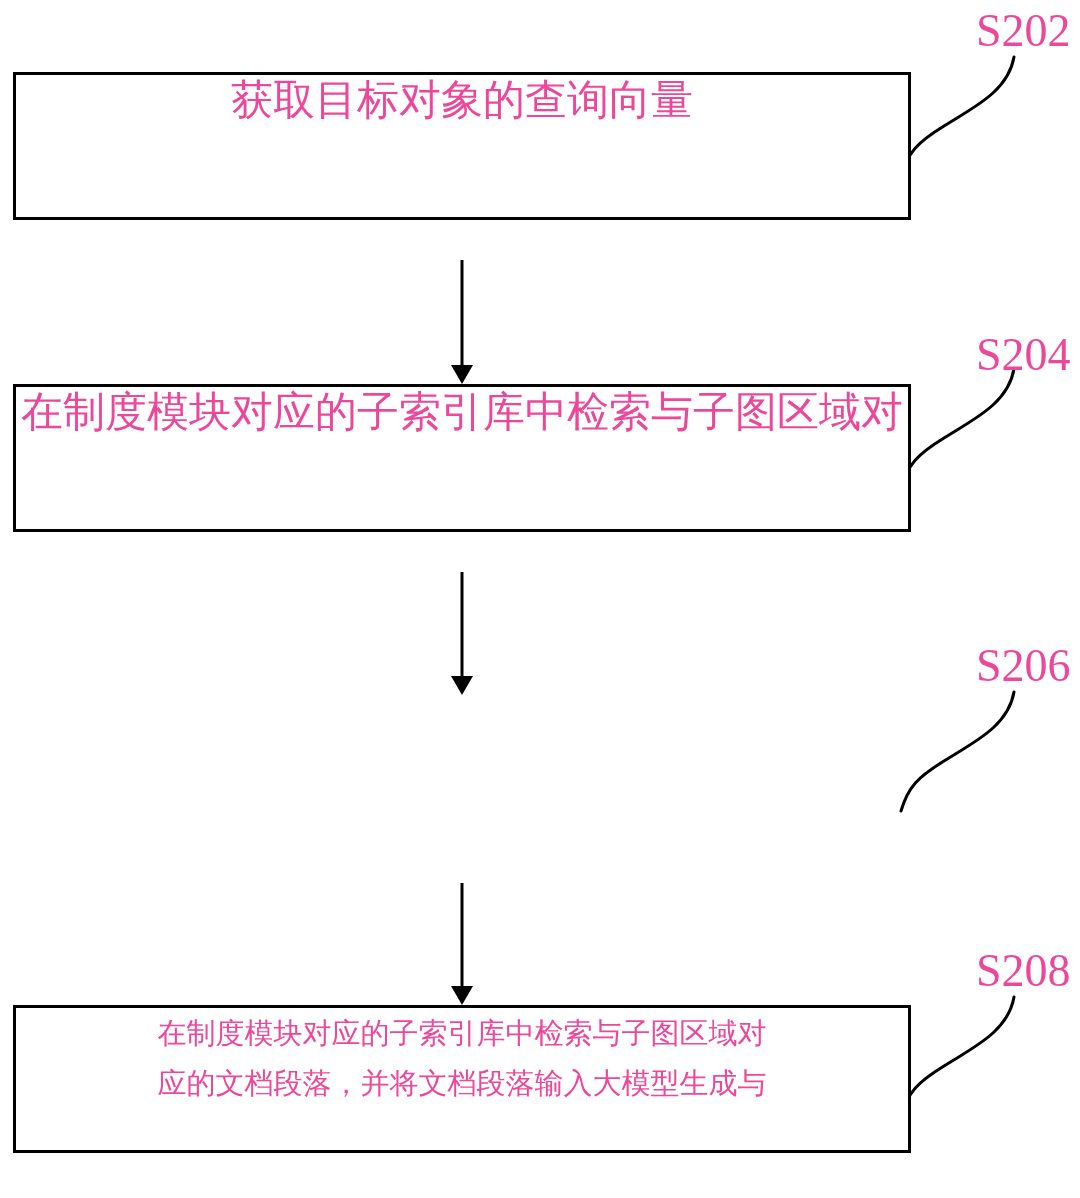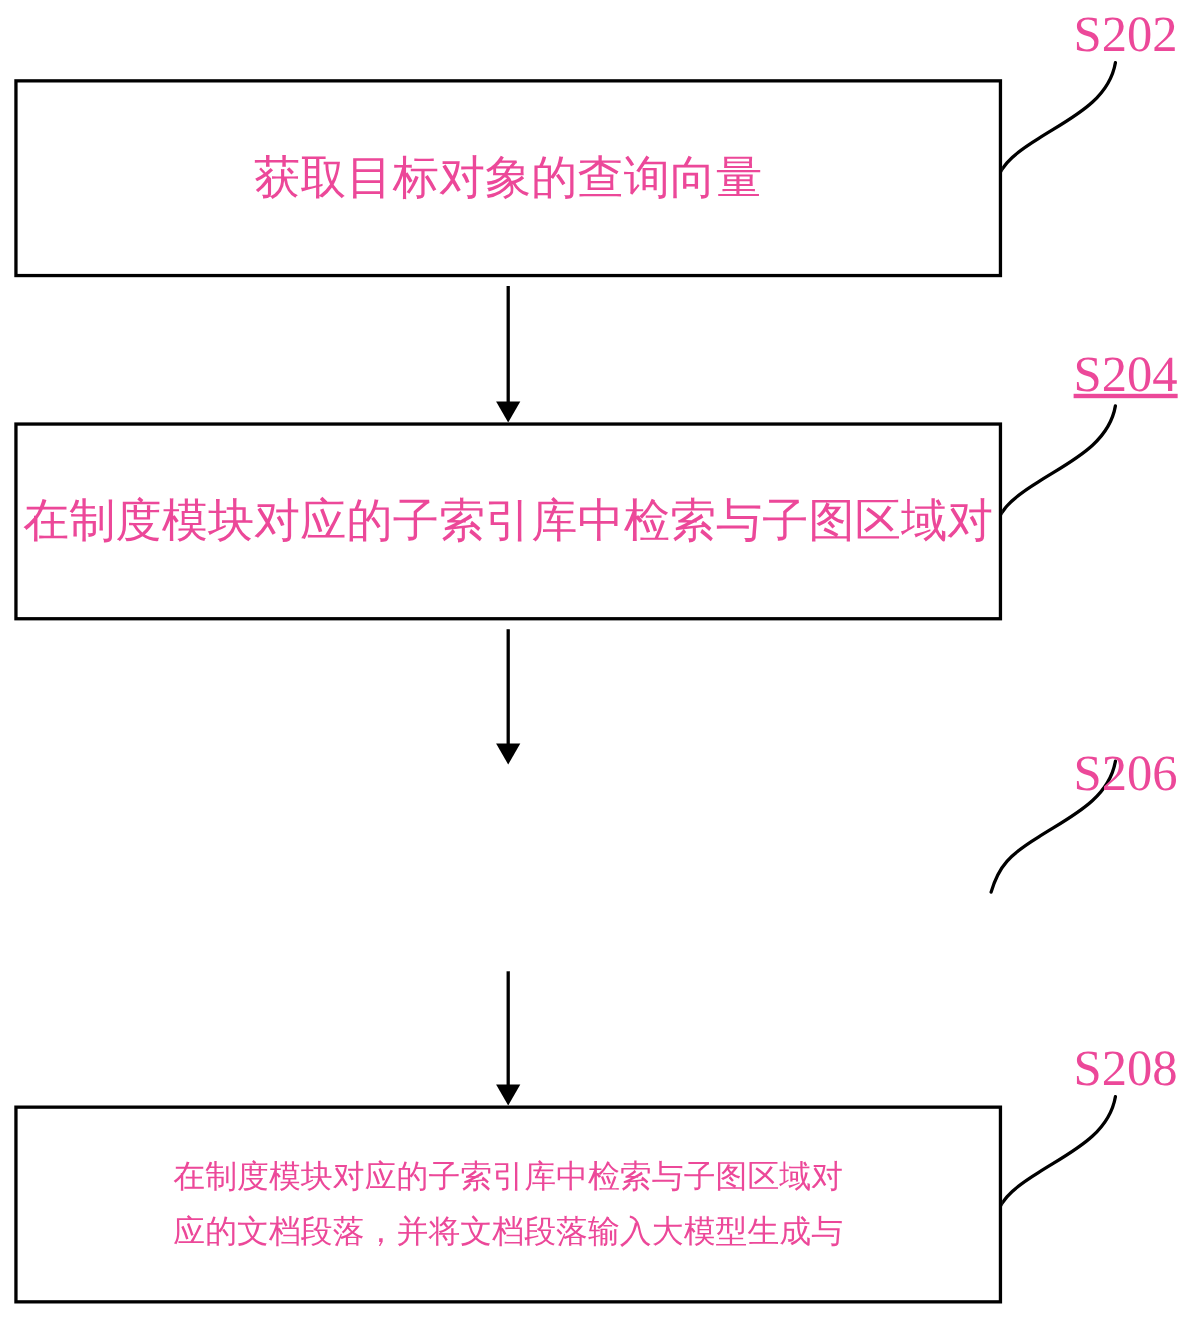--- a/index.html
+++ b/index.html
@@ -13,28 +13,27 @@
     height: 1198px;
     background: #ffffff;
     overflow: hidden;
     color: #ec4899;
     font-family: "Liberation Serif", "DejaVu Serif", serif;
   }
   .flow-box {
     position: absolute;
     left: 13px;
     width: 898px;
-    height: 180px;
+    height: 148px;
     border: 3px solid #000000;
     box-sizing: border-box;
     background: #ffffff;
     display: flex;
     flex-direction: column;
     align-items: center;
-    justify-content: center;
     text-align: center;
   }
   .flow-box .line {
     font-size: 42px;
     line-height: 50px;
     white-space: nowrap;
     letter-spacing: 0px;
   }
   .flow-box.multiline .line {
     font-size: 29px;
@@ -80,22 +79,22 @@
       <path d="M462 1005 L451 986 L473 986 Z" fill="#000000"></path>
     </g>
 
     <path d="M1014 57 C1008 92 972 108 944 126 C918 142 908 152 901 176" fill="none" stroke="#000000" stroke-width="3" stroke-linecap="round"></path>
     <path d="M1014 369 C1008 404 972 420 944 438 C918 454 908 464 901 488" fill="none" stroke="#000000" stroke-width="3" stroke-linecap="round"></path>
     <path d="M1014 692 C1008 727 972 743 944 761 C918 777 908 787 901 811" fill="none" stroke="#000000" stroke-width="3" stroke-linecap="round"></path>
     <path d="M1014 997 C1008 1032 972 1048 944 1066 C918 1082 908 1092 901 1116" fill="none" stroke="#000000" stroke-width="3" stroke-linecap="round"></path>
   </svg>
 
   <div class="step-label" style="top: 8px;">S202</div>
-  <div class="step-label" style="top: 317px; text-decoration: underline;">S204</div>
-  <div class="step-label" style="top: 680px;">S206</div>
+  <div class="step-label" style="top: 332px;">S204</div>
+  <div class="step-label" style="top: 643px;">S206</div>
   <div class="step-label" style="top: 948px;">S208</div>
 
   <div class="flow-box" style="top: 72px;">
     <div class="line">获取目标对象的查询向量</div>
   </div>
 
   <div class="flow-box" style="top: 384px;">
     <div class="line">在制度模块对应的子索引库中检索与子图区域对</div>
   </div>
 

